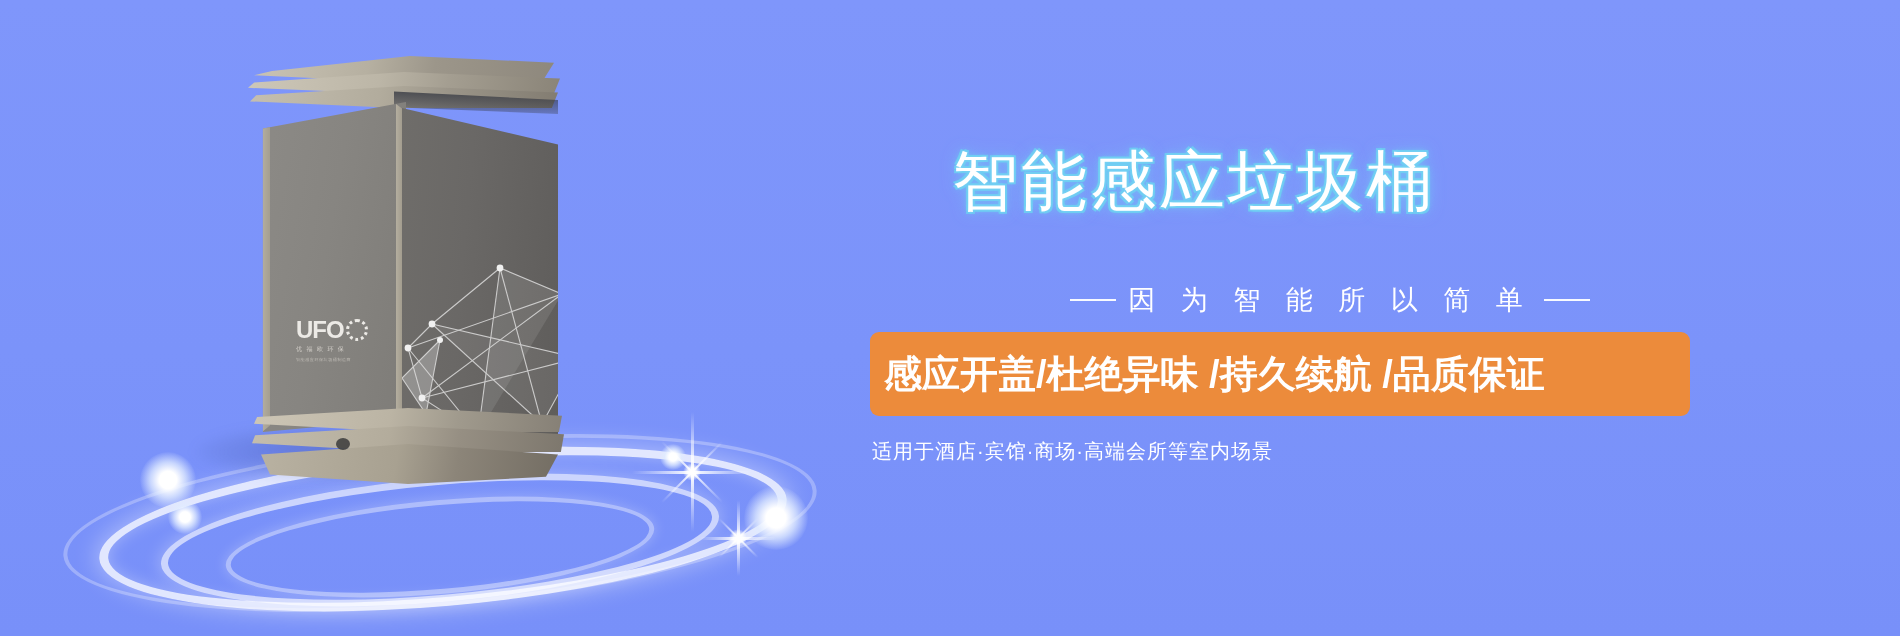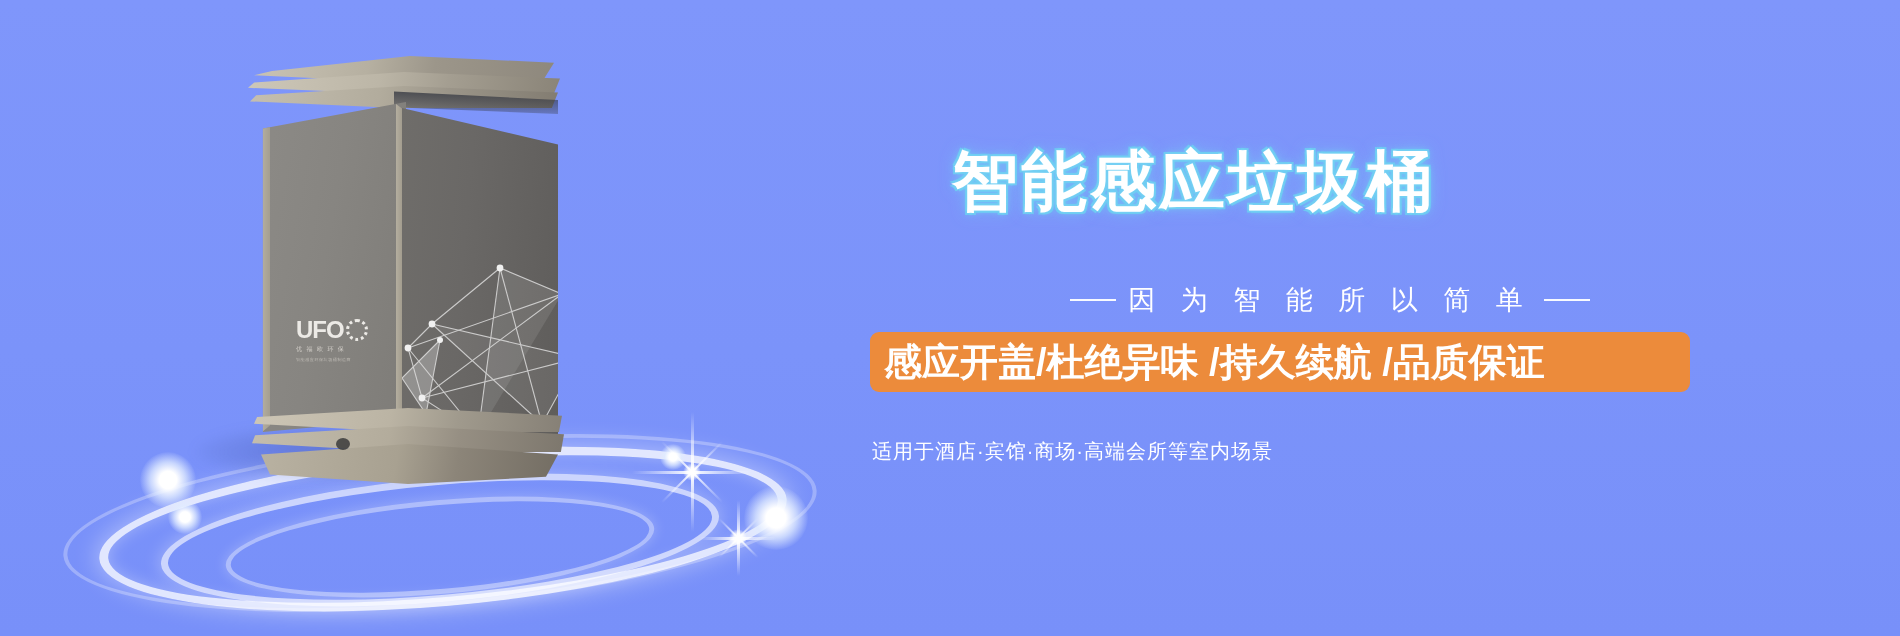--- a/index.html
+++ b/index.html
@@ -152,40 +152,40 @@
     border:3px dotted #eceae6;box-sizing:border-box;
   }
   .logo .cn{font-size:6px;letter-spacing:1.4px;margin-top:3px;color:#ddd9d3;opacity:.9;}
   .logo .cn2{font-size:4px;letter-spacing:.6px;margin-top:3px;color:#cfcbc4;opacity:.75;}
 
   
   .copy{position:absolute;left:880px;top:0;width:1000px;height:636px;}
 
   .title{
     position:absolute;left:72px;top:148px;width:640px;
-    font-size:66px;font-weight:bold;color:#ffffff;
+    font-size:66px;font-weight:normal;color:#ffffff;
     letter-spacing:3px;line-height:1;white-space:nowrap;
     text-shadow:
       0 0 1px #7fd4f5, 0 0 3px #7fd4f5, 0 0 6px #6fcdf2,
       2px 2px 0 rgba(110,205,242,.9), -2px -2px 0 rgba(110,205,242,.9),
       2px -2px 0 rgba(110,205,242,.9), -2px 2px 0 rgba(110,205,242,.9),
       0 0 16px rgba(120,210,250,.7);
   }
 
   .subline{
     position:absolute;left:30px;top:280px;width:840px;height:40px;
     display:flex;align-items:center;justify-content:center;gap:12px;
   }
   .subline .dash{display:block;width:46px;height:2px;background:#ffffff;opacity:.95;}
   .subline .txt{
     font-size:27px;color:#ffffff;letter-spacing:9px;white-space:nowrap;
   }
 
   .strip{
-    position:absolute;left:-10px;top:332px;width:820px;height:60px;
+    position:absolute;left:-10px;top:332px;width:820px;height:84px;
     background:#ec8b3b;border-radius:9px;
     display:flex;align-items:center;
   }
   .strip .striptxt{
     font-size:38px;font-weight:bold;color:#ffffff;letter-spacing:0px;
     padding-left:14px;white-space:nowrap;
   }
 
   .scene{
     position:absolute;left:-8px;top:438px;width:860px;

